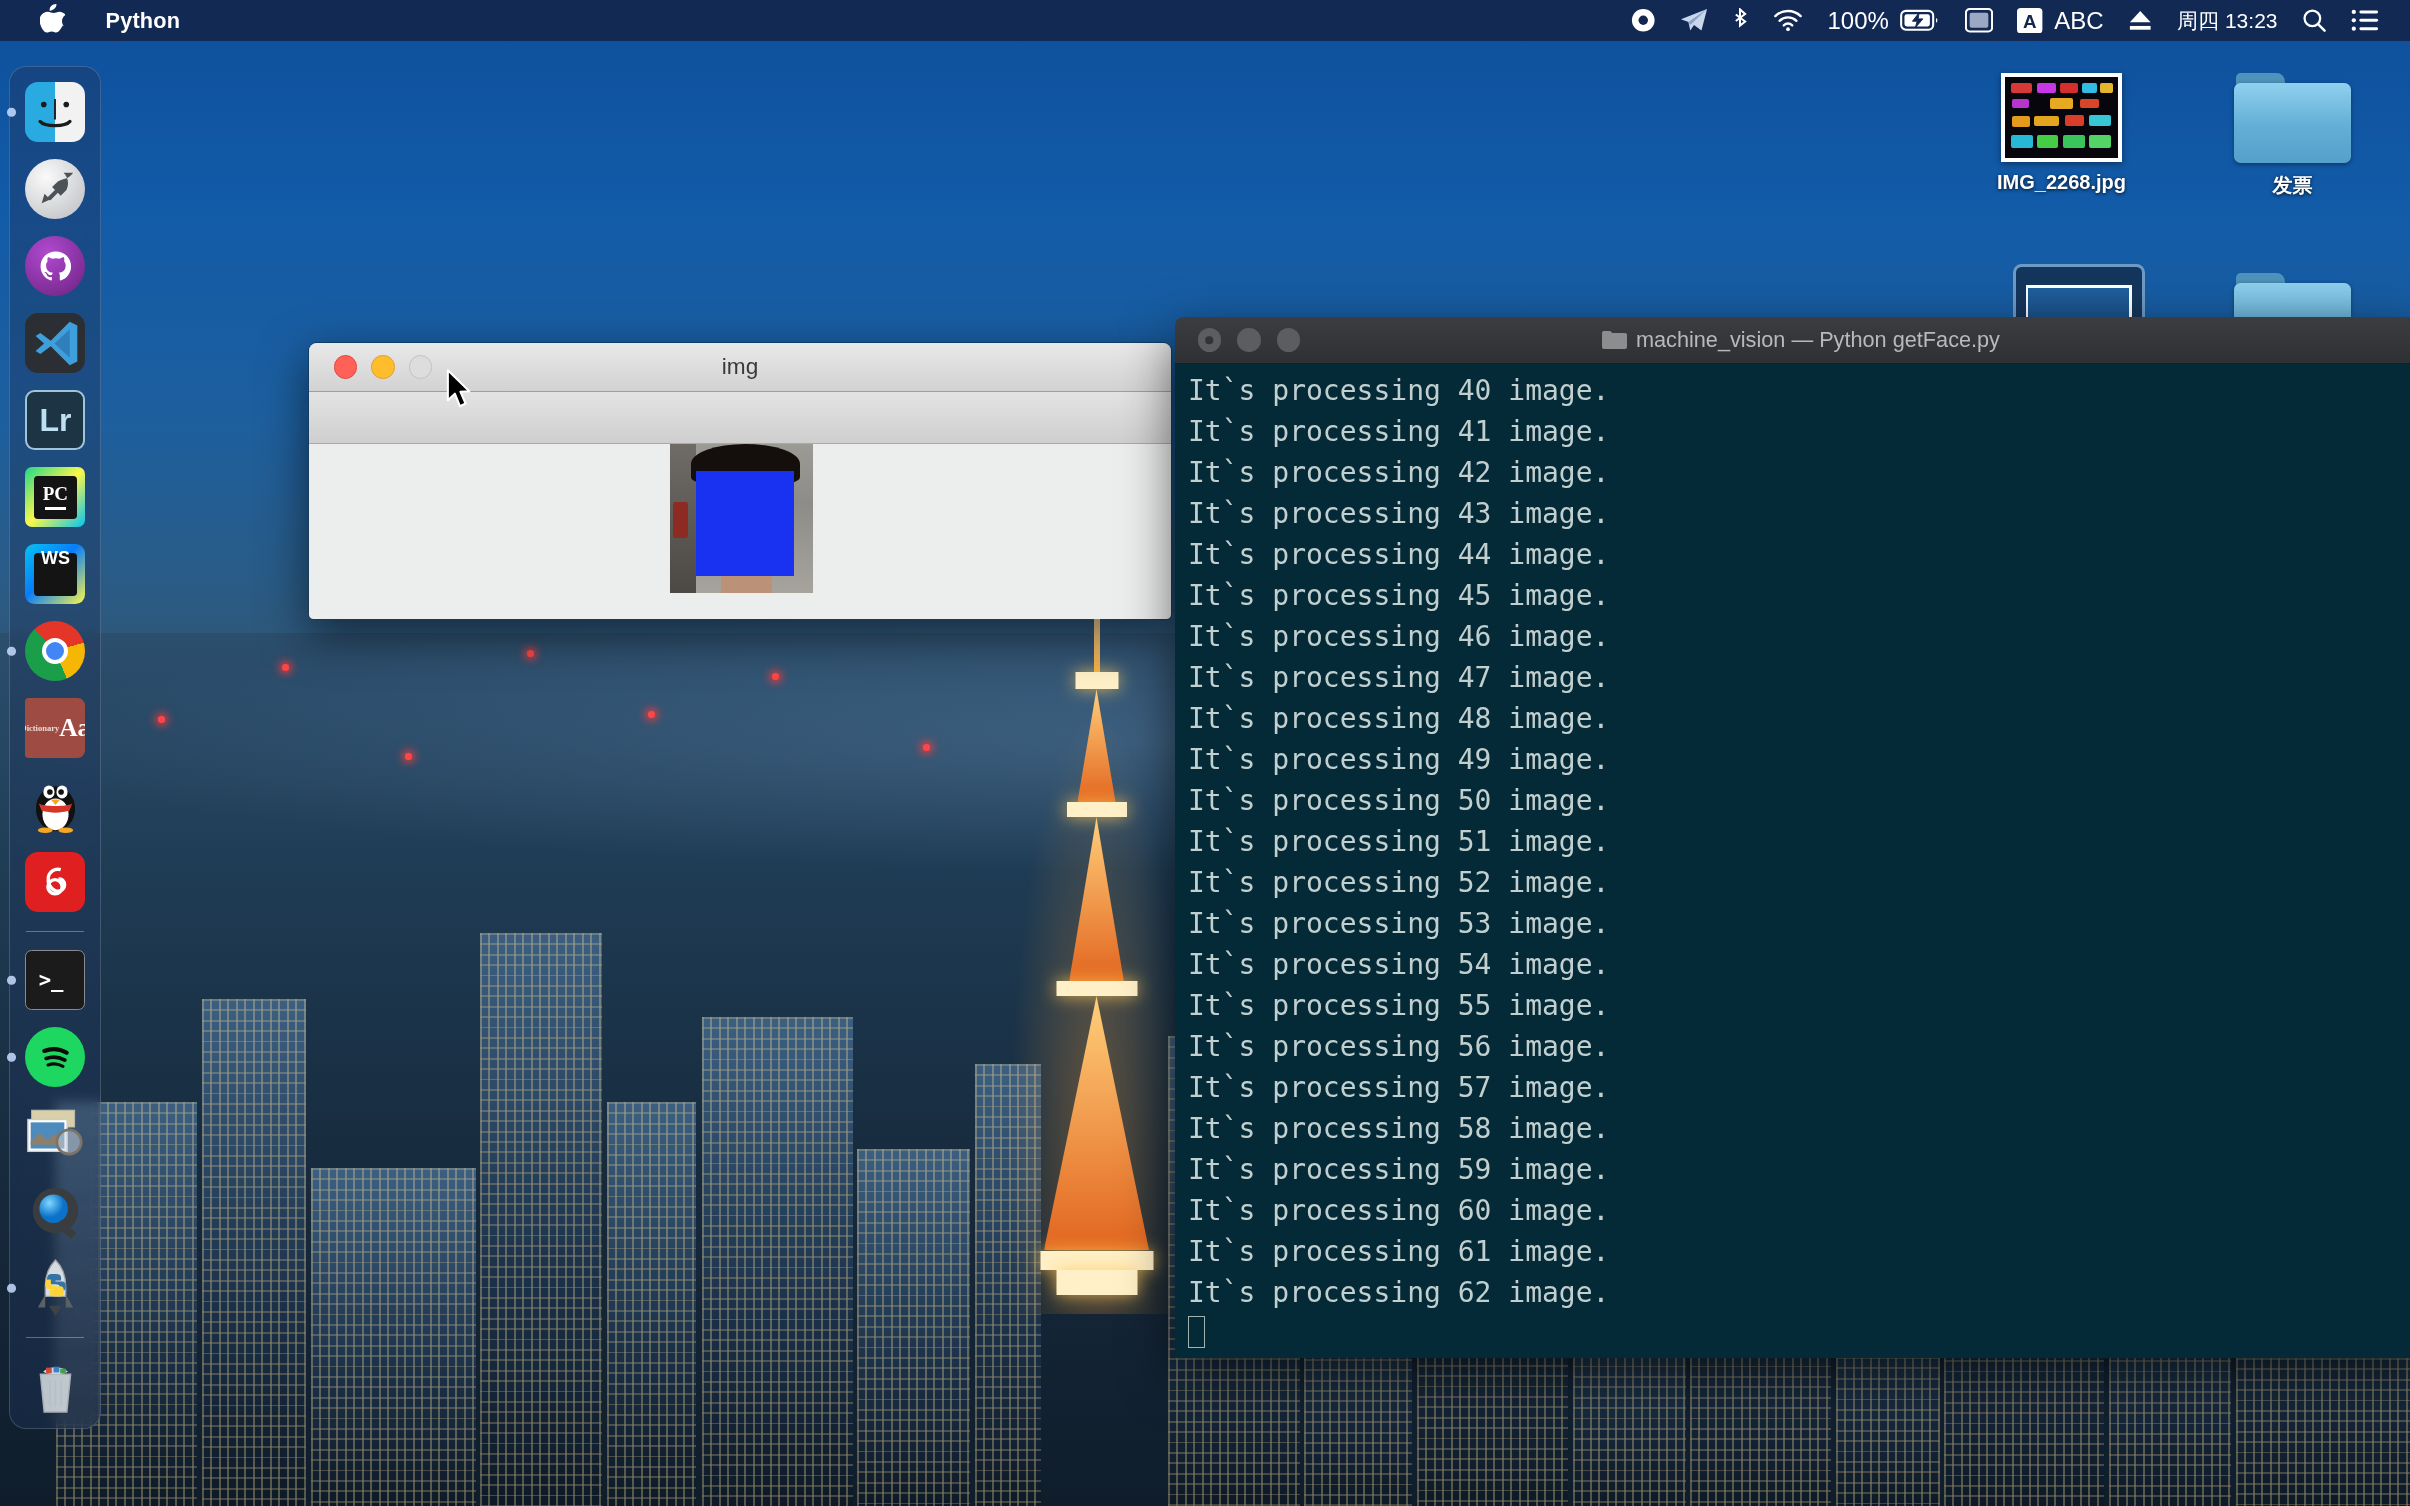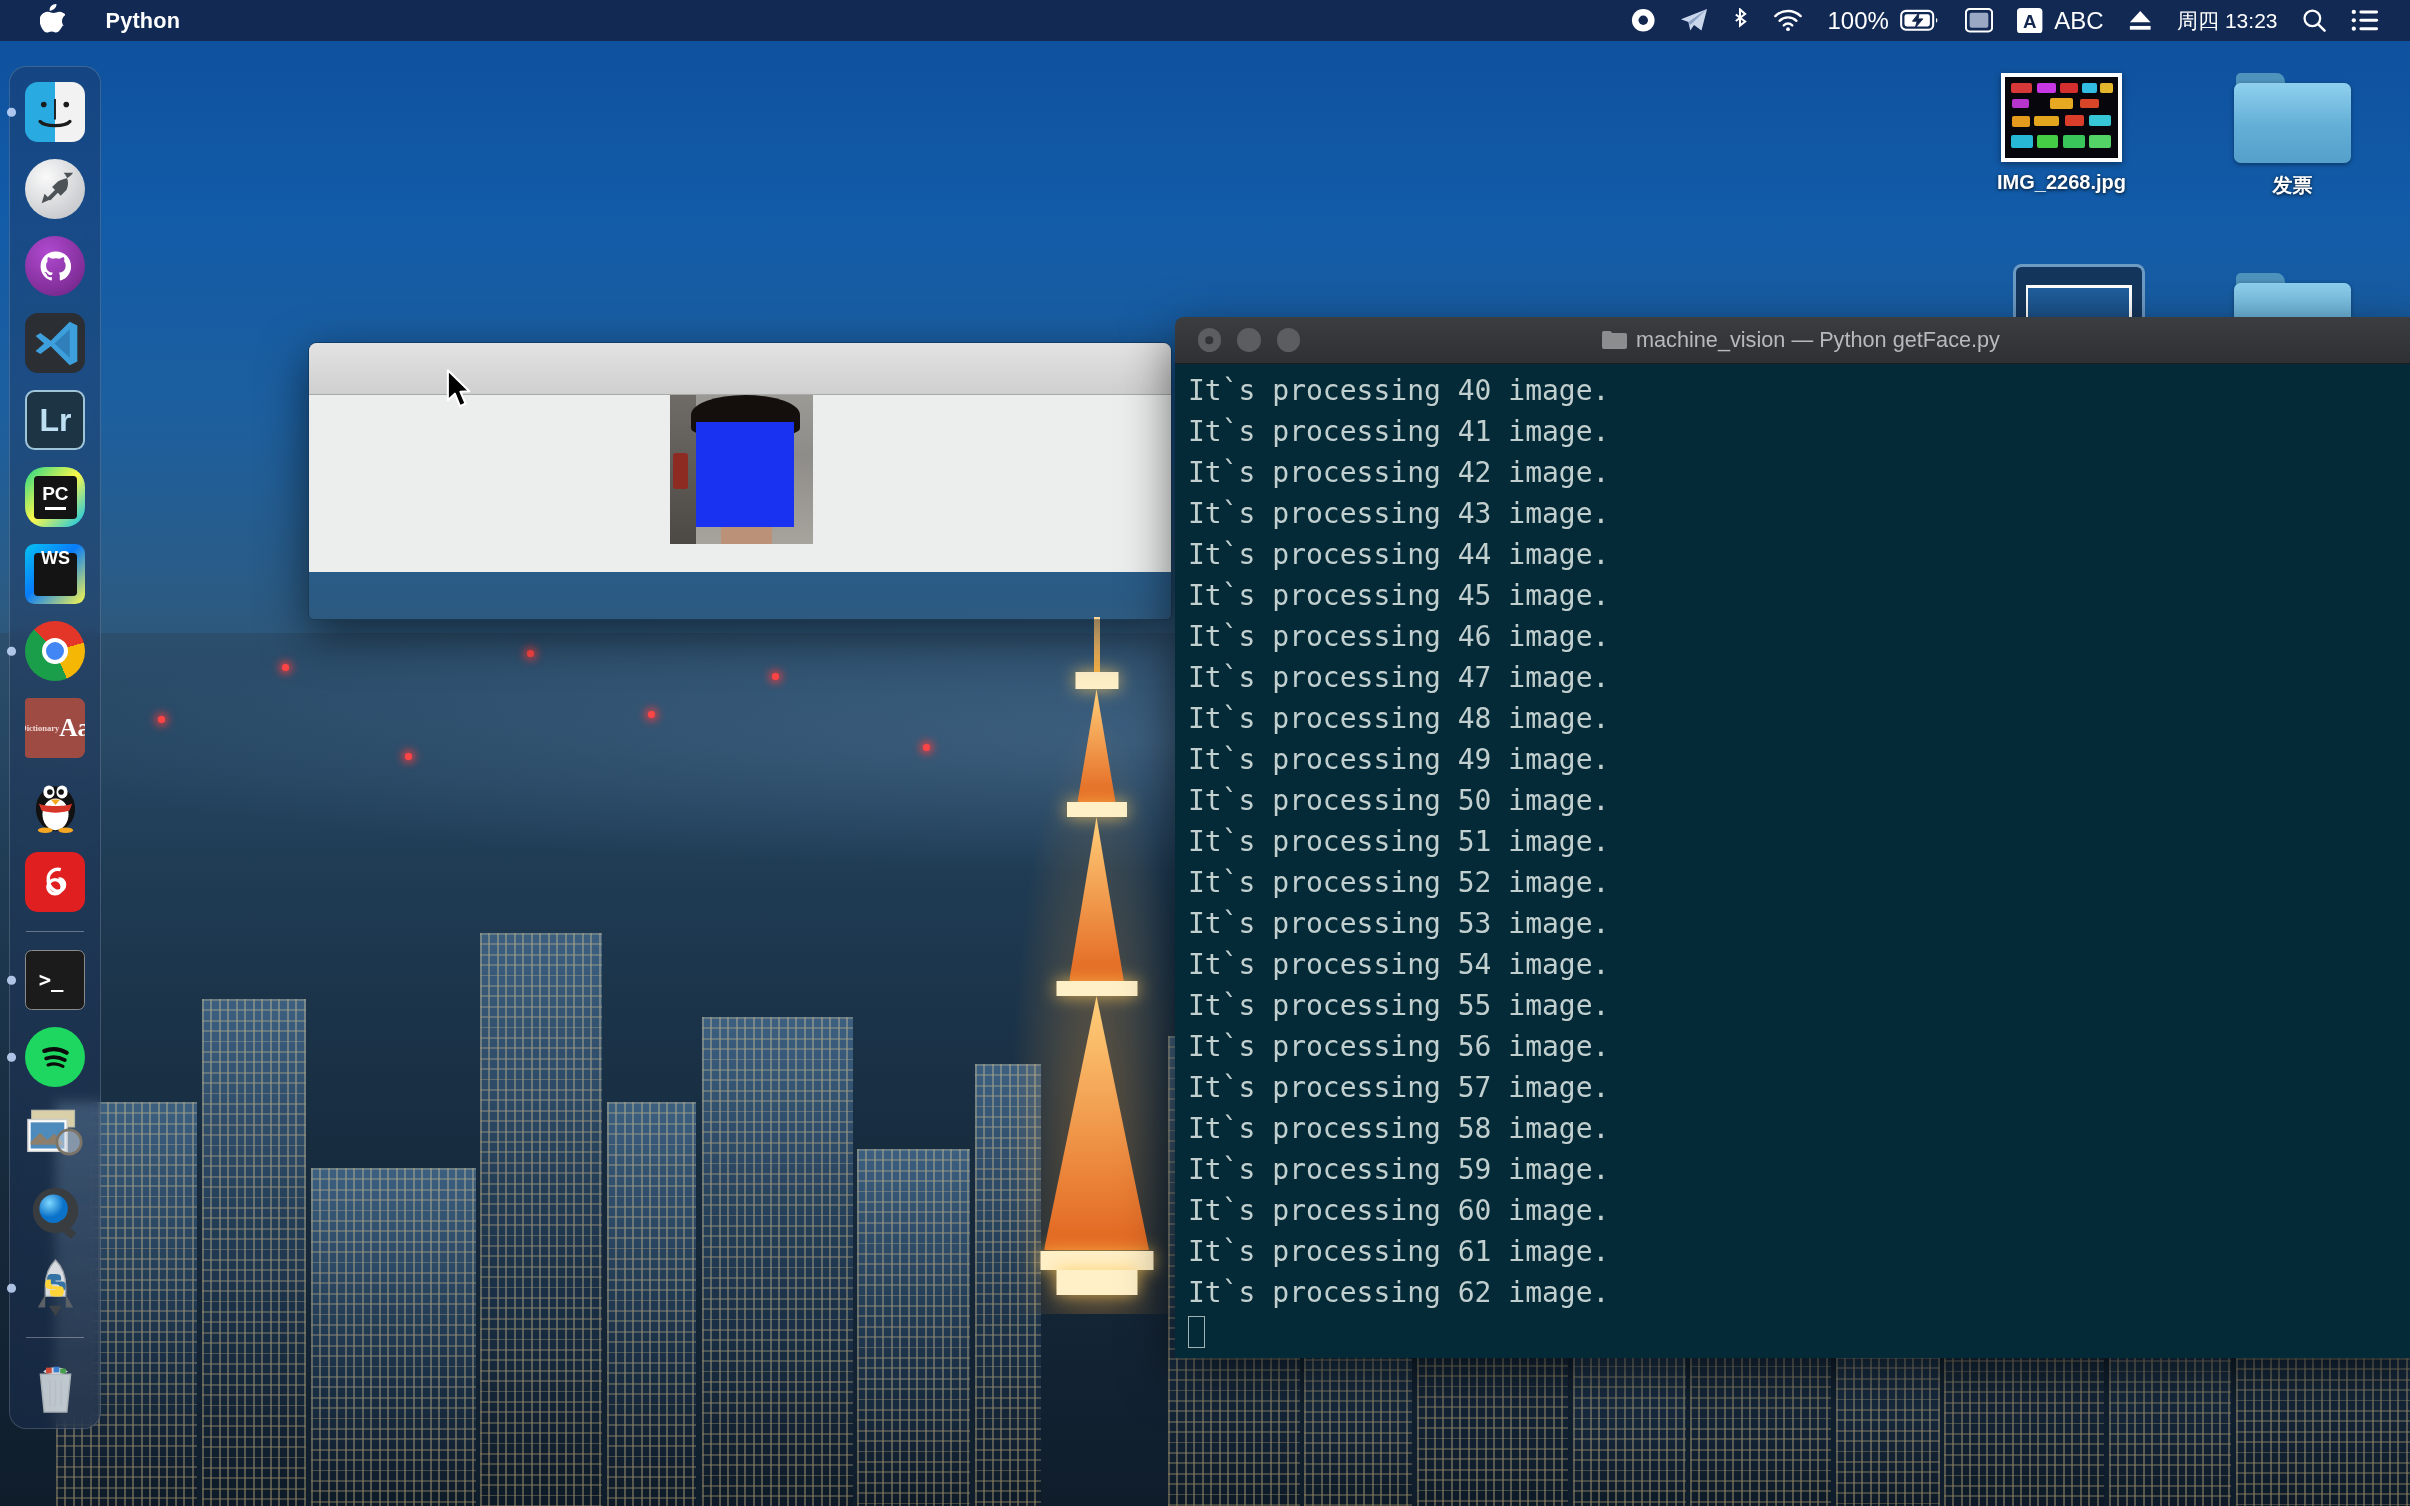--- a/index.html
+++ b/index.html
@@ -333,21 +333,21 @@
         <path fill="#2f7fba" d="M44 14v30L28 29z"></path>
       </svg>
     </span>
   </div>
 
   <div class="dock-item">
     <span class="app" style="background:#1d3444;border:2.8px solid #9fc4d8;border-radius:9.4px;font-size:32px;color:#bfe0f2;">Lr</span>
   </div>
 
   <div class="dock-item">
-    <span class="app" style="background:linear-gradient(135deg,#21d789 0%,#fcf84a 50%,#07c3f2 100%);border-radius:20px;">
+    <span class="app" style="background:linear-gradient(135deg,#21d789 0%,#fcf84a 50%,#07c3f2 100%);border-radius:7px;font-family:Liberation Serif, serif;">
       <span style="width:43px;height:43px;background:#141414;border-radius:3.8px;display:flex;flex-direction:column;align-items:center;justify-content:center;">
         <span style="font-size:19px;color:#fff;line-height:1;">PC</span>
         <span style="width:21px;height:2.8px;background:#fff;margin-top:3.8px;"></span>
       </span>
     </span>
   </div>
 
   <div class="dock-item">
     <span class="app" style="background:linear-gradient(135deg,#07c3f2 0%,#087cfa 45%,#fcf84a 100%);border-radius:9.4px;">
       <span style="width:43px;height:43px;background:#141414;border-radius:3.8px;display:flex;flex-direction:column;align-items:center;justify-content:center;gap:28px;">
@@ -518,20 +518,28 @@
 </div>
 
 <div class="desk-icon" style="left:2208px;top:273px;">
   <div class="folder">
     <div class="tab"></div>
       <div class="body"></div>
   </div>
 </div>
 
 <div id="imgwin">
+  <div class="tbar">
+    <div class="tl">
+      <span class="r"></span>
+      <span class="y"></span>
+      <span class="g"></span>
+    </div>
+    <div class="title">img</div>
+  </div>
   <div class="toolbar"></div>
   <div class="canvas">
     <div id="photo">
       <div class="ph-bg"></div>
       <div class="ph-shelf"></div>
       <div class="ph-red"></div>
       <div class="ph-face"></div>
       <div class="ph-hair"></div>
       <div class="ph-neck"></div>
       <div id="facebox"></div>

